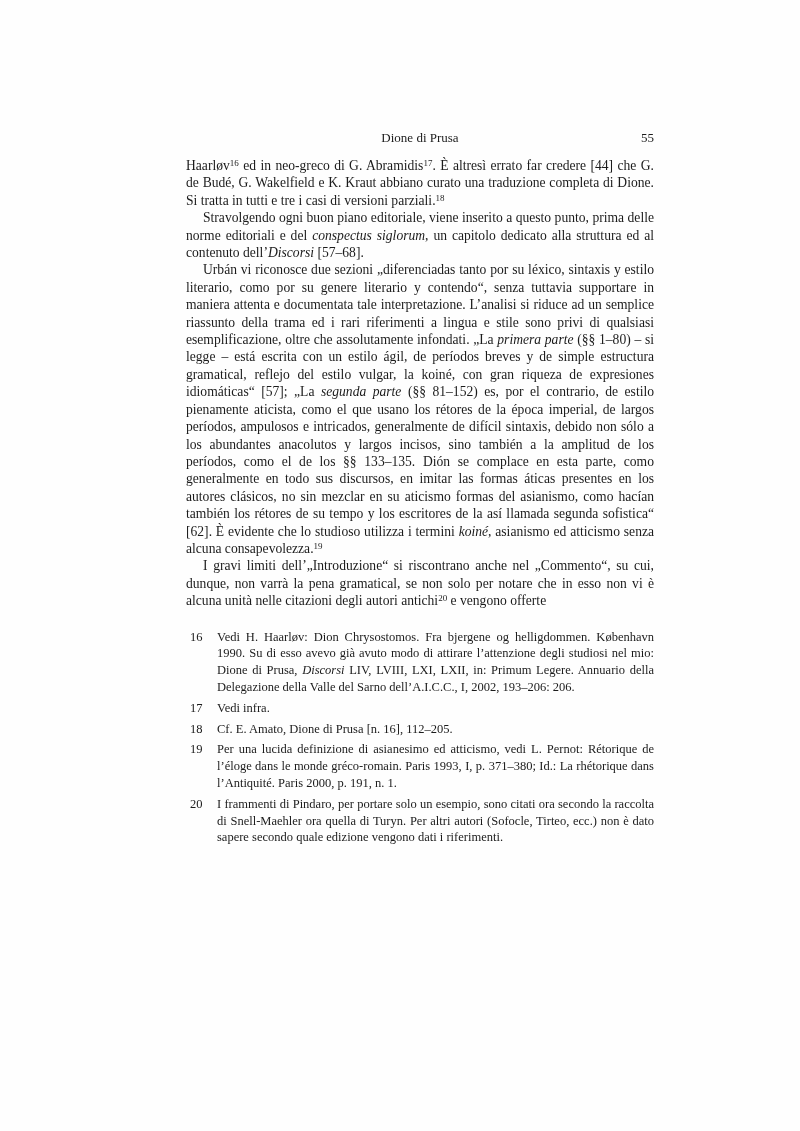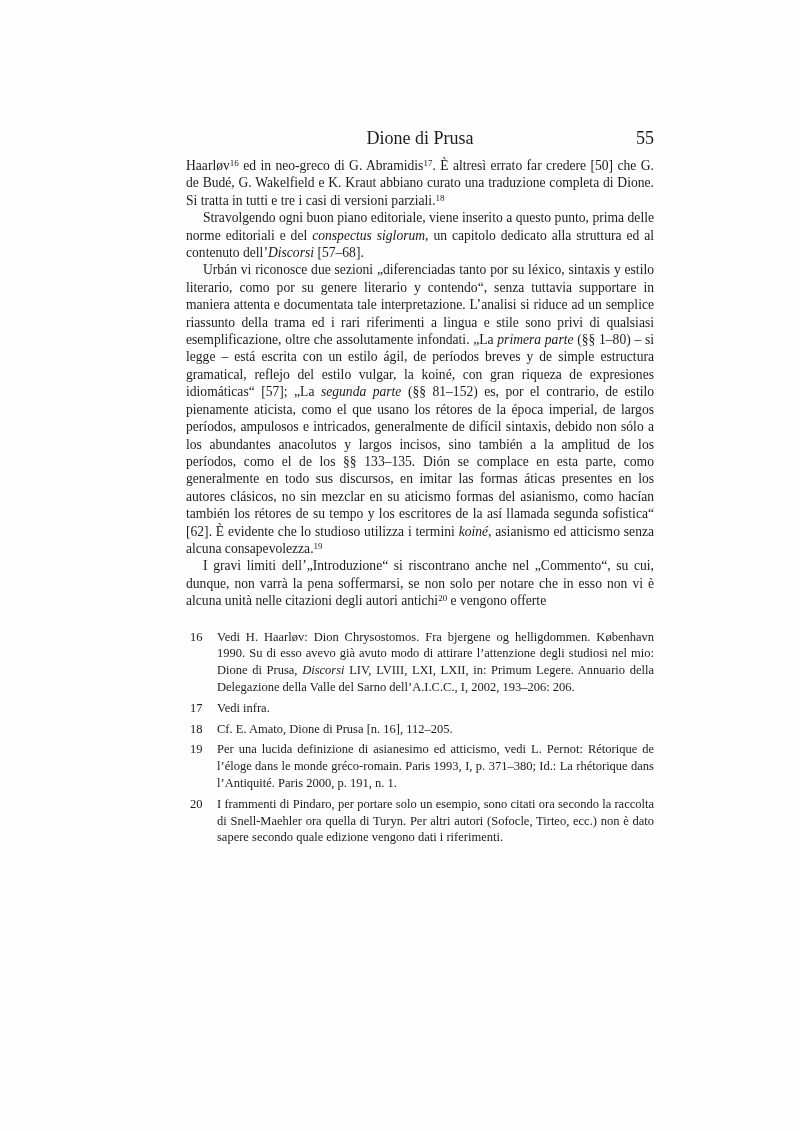--- a/index.html
+++ b/index.html
@@ -18,21 +18,21 @@
   }
   .content {
     position: absolute;
     left: 186px;
     top: 131px;
     width: 468px;
   }
   .header {
     position: relative;
     text-align: center;
-    font-size: 18px;
+    font-size: 13px;
     height: 14px;
     line-height: 14px;
   }
   .page-number {
     position: absolute;
     right: 0;
     top: 0;
     text-align: right;
   }
   .body-text {
@@ -73,24 +73,24 @@
 </head>
 <body>
 
 <div class="page">
   <div class="content">
     <div class="header">
       <span class="running-title">Dione di Prusa</span>
       <span class="page-number">55</span>
     </div>
     <div class="body-text">
-        <div class="para"><span>Haarløv</span><sup>16</sup><span> ed in neo-greco di G. Abramidis</span><sup>17</sup><span>. È altresì errato far credere [50] che G. de Budé, G. Wakelfield e K. Kraut abbiano curato una traduzione completa di Dione. Si tratta in tutti e tre i casi di versioni parziali.</span><sup>18</sup></div>
+        <div class="para"><span>Haarløv</span><sup>16</sup><span> ed in neo-greco di G. Abramidis</span><sup>17</sup><span>. È altresì errato far credere [44] che G. de Budé, G. Wakelfield e K. Kraut abbiano curato una traduzione completa di Dione. Si tratta in tutti e tre i casi di versioni parziali.</span><sup>18</sup></div>
         <div class="para indent"><span>Stravolgendo ogni buon piano editoriale, viene inserito a questo punto, prima delle norme editoriali e del </span><em>conspectus siglorum</em><span>, un capitolo dedicato alla struttura ed al contenuto dell’</span><em>Discorsi</em><span> [57–68].</span></div>
         <div class="para indent"><span>Urbán vi riconosce due sezioni „diferenciadas tanto por su léxico, sintaxis y estilo literario, como por su genere literario y contendo“, senza tuttavia supportare in maniera attenta e documentata tale interpretazione. L’analisi si riduce ad un semplice riassunto della trama ed i rari riferimenti a lingua e stile sono privi di qualsiasi esemplificazione, oltre che assolutamente infondati. „La </span><em>primera parte</em><span> (§§ 1–80) – si legge – está escrita con un estilo ágil, de períodos breves y de simple estructura gramatical, reflejo del estilo vulgar, la koiné, con gran riqueza de expresiones idiomáticas“ [57]; „La </span><em>segunda parte</em><span> (§§ 81–152) es, por el contrario, de estilo pienamente aticista, como el que usano los rétores de la época imperial, de largos períodos, ampulosos e intricados, generalmente de difícil sintaxis, debido non sólo a los abundantes anacolutos y largos incisos, sino también a la amplitud de los períodos, como el de los §§ 133–135. Dión se complace en esta parte, como generalmente en todo sus discursos, en imitar las formas áticas presentes en los autores clásicos, no sin mezclar en su aticismo formas del asianismo, como hacían también los rétores de su tempo y los escritores de la así llamada segunda sofistica“ [62]. È evidente che lo studioso utilizza i termini </span><em>koiné</em><span>, asianismo ed atticismo senza alcuna consapevolezza.</span><sup>19</sup></div>
-        <div class="para indent"><span>I gravi limiti dell’„Introduzione“ si riscontrano anche nel „Commento“, su cui, dunque, non varrà la pena soffermarsi, se non solo per notare che in esso non vi è alcuna unità nelle citazioni degli autori antichi</span><sup>20</sup><span> e vengono offerte</span></div>
+        <div class="para indent"><span>I gravi limiti dell’„Introduzione“ si riscontrano anche nel „Commento“, su cui, dunque, non varrà la pena gramatical, se non solo per notare che in esso non vi è alcuna unità nelle citazioni degli autori antichi</span><sup>20</sup><span> e vengono offerte</span></div>
       </div>
     <div class="footnotes">
         <div class="fn">
           <span class="fn-num">16</span>
           <div class="fn-text"><span>Vedi H. Haarløv: Dion Chrysostomos. Fra bjergene og helligdommen. København 1990. Su di esso avevo già avuto modo di attirare l’attenzione degli studiosi nel mio: Dione di Prusa, </span><em>Discorsi</em><span> LIV, LVIII, LXI, LXII, in: Primum Legere. Annuario della Delegazione della Valle del Sarno dell’A.I.C.C., I, 2002, 193–206: 206.</span></div>
         </div>
         <div class="fn">
           <span class="fn-num">17</span>
           <div class="fn-text"><span>Vedi infra.</span></div>
         </div>

